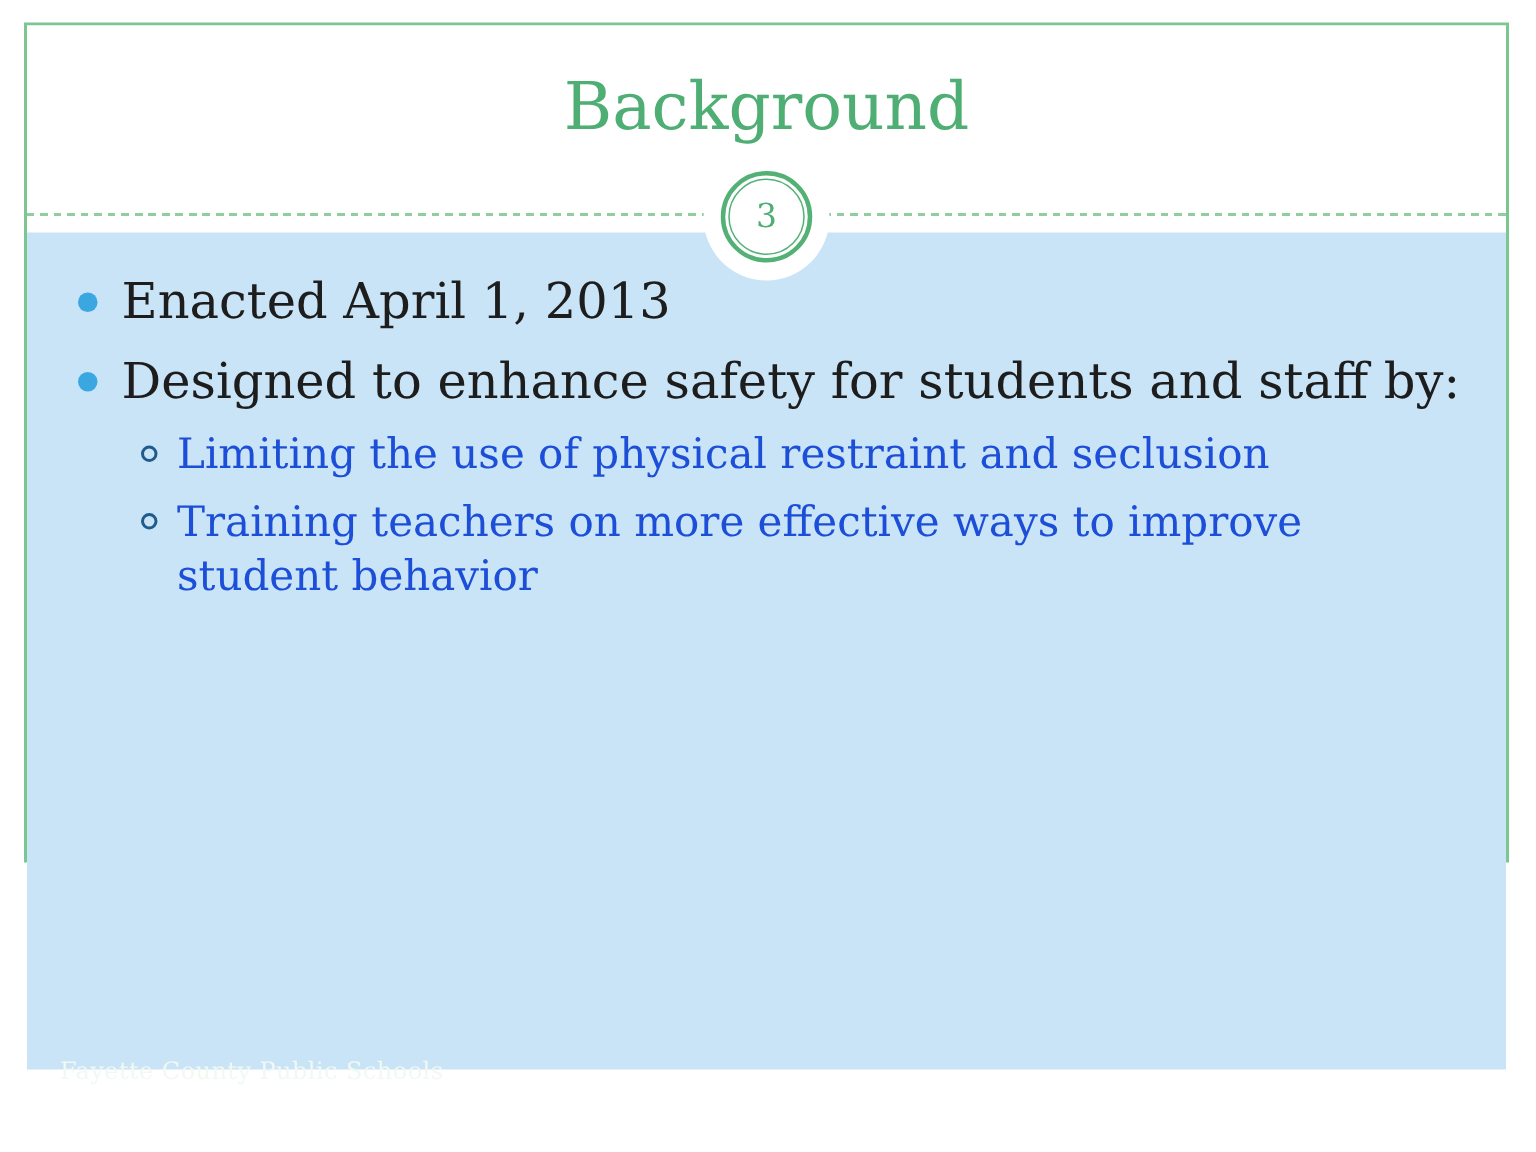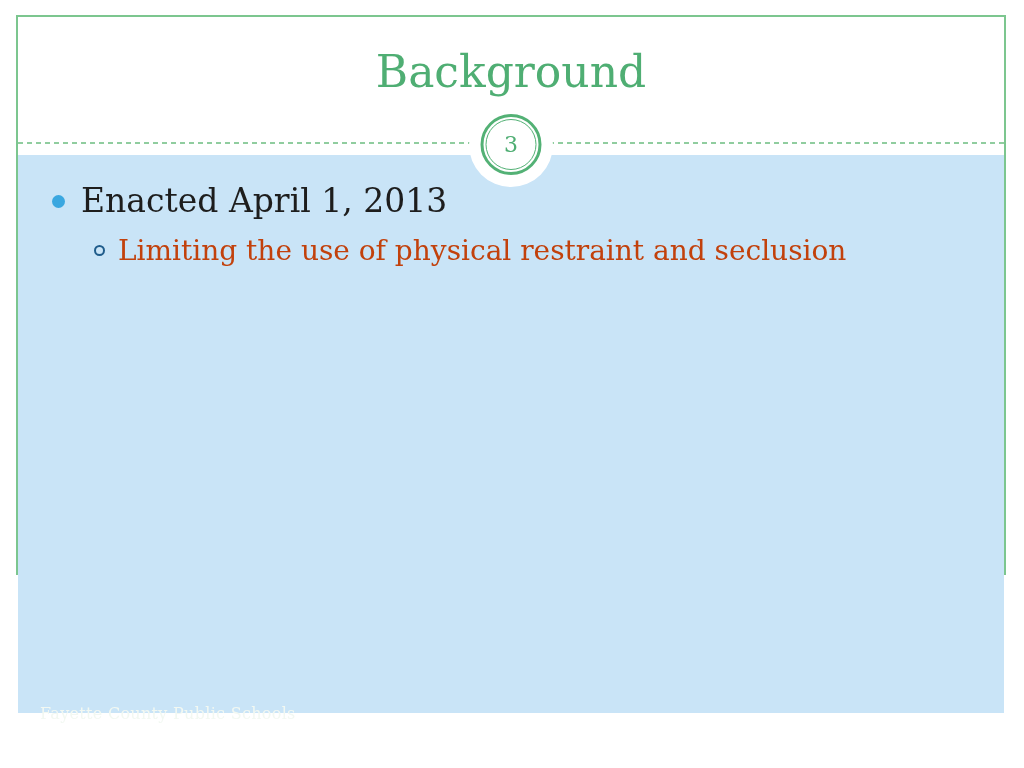--- a/index.html
+++ b/index.html
@@ -64,21 +64,21 @@
     font-size:33px; line-height:1.26; color:#1d1d1d; max-width:910px;
   }
 
   .sub-list { margin:3px 0 0 44px; }
   .sub-row { display:flex; align-items:flex-start; margin-bottom:9px; }
   .sub-circle {
     flex:0 0 11px; width:11px; height:11px; border-radius:50%;
     border:2px solid #1f5c8b; background:rgba(0,0,0,0); margin:12px 13px 0 2px;
   }
   .sub-text {
-    font-size:28px; line-height:1.29; color:#c2410c; max-width:845px;
+    font-size:28px; line-height:1.29; color:#1d4ed8; max-width:845px;
   }
 </style>
 </head>
 <body>
 
 <div class="slide-frame">
 
   <div class="header">
     <h1 class="slide-title">Background</h1>
   </div>
@@ -86,25 +86,33 @@
   <div class="divider"></div>
 
   <div class="body-area">
     <div class="bullet-list">
 
       <div class="bullet-row">
         <span class="bullet-dot"></span>
         <span class="bullet-text">Enacted April 1, 2013</span>
       </div>
 
+      <div class="bullet-row">
+        <span class="bullet-dot"></span>
+        <span class="bullet-text">Designed to enhance safety for students and staff by:</span>
+      </div>
 
       <div class="sub-list">
         <div class="sub-row">
           <span class="sub-circle"></span>
           <span class="sub-text">Limiting the use of physical restraint and seclusion</span>
+        </div>
+        <div class="sub-row">
+          <span class="sub-circle"></span>
+          <span class="sub-text">Training teachers on more effective ways to improve student behavior</span>
         </div>
       </div>
 
     </div>
   </div>
 
   <div class="badge-halo"></div>
   <div class="badge">
     <span class="badge-inner-ring"></span>
     <span class="badge-number">3</span>

